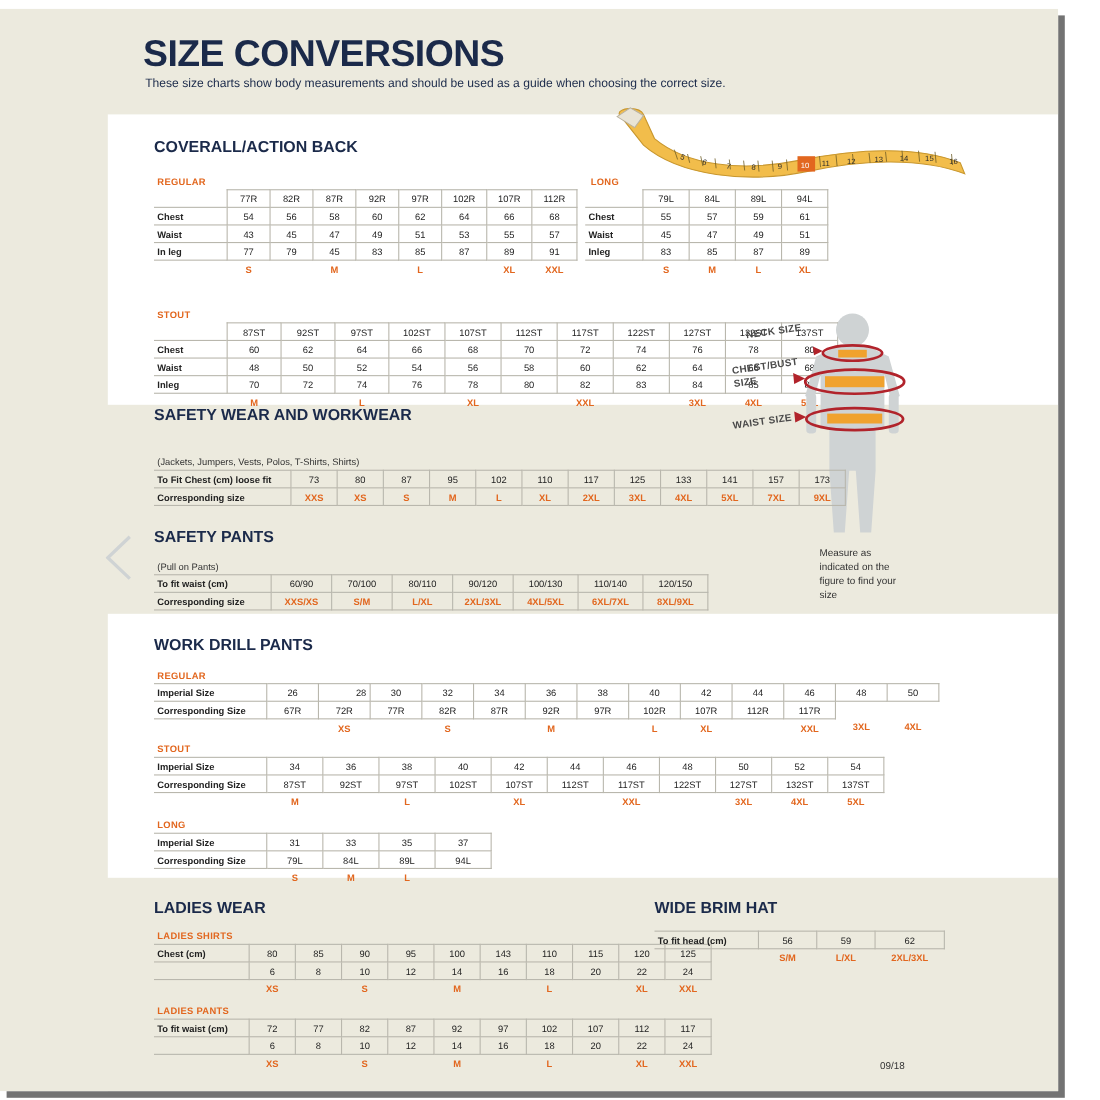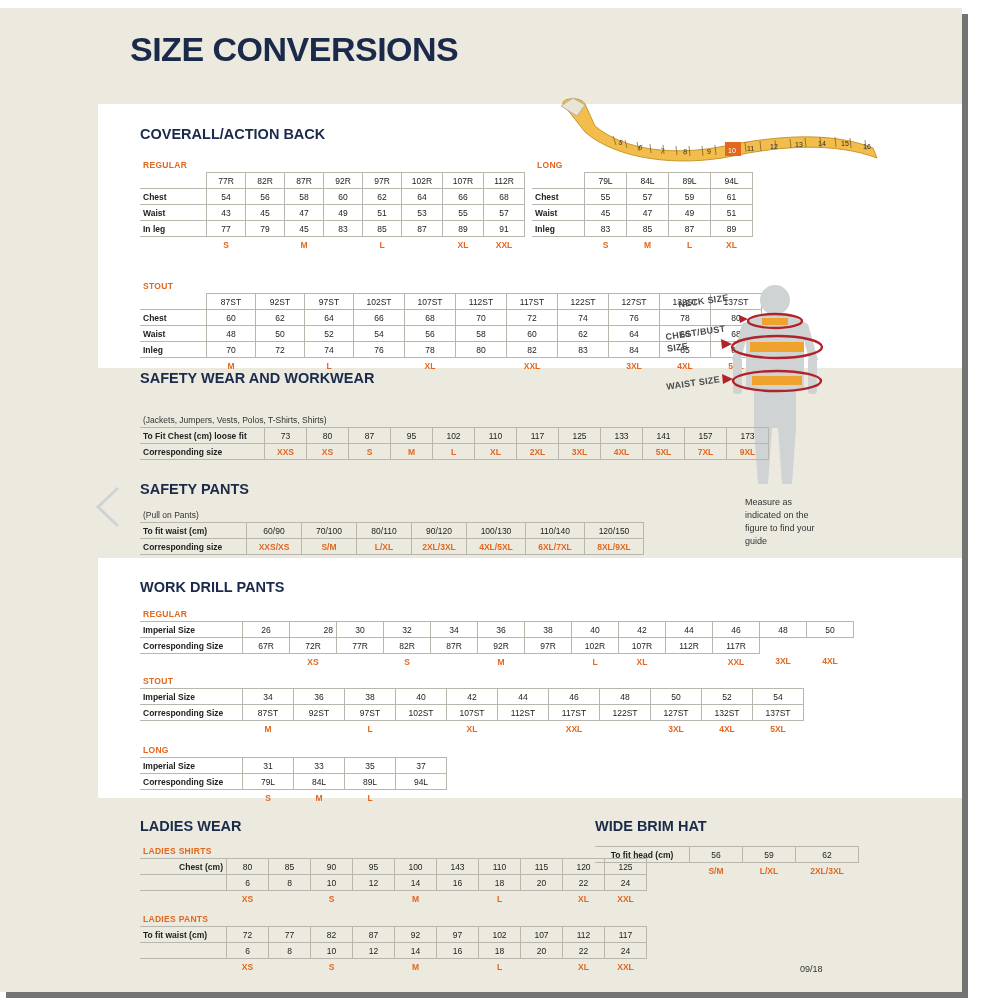--- a/index.html
+++ b/index.html
@@ -43,20 +43,21 @@
   <div class="sheet">
 
     <div class="band bg-top"></div>
     <div class="band bg-mid"></div>
     <div class="band bg-bot"></div>
     <div class="leftband"></div>
 
     <div class="content">
 
       <h1 class="title">SIZE CONVERSIONS</h1>
+      <div class="subtitle">These size charts show body measurements and should be used as a guide when choosing the correct size.</div>
 
       <svg class="tape" style="left:555px;top:88px;" width="330" height="75" viewBox="0 0 330 75">
         <path d="M8,8 C6,2 26,0 30,8 L40,30 C70,55 120,60 170,50 C220,40 275,35 318,52 L322,62 C280,46 225,50 178,60 C125,71 62,64 30,36 Z" fill="#f2bd4b" stroke="#c8972f" stroke-width="1"></path>
         <path d="M6,10 L18,2 L30,9 L22,20 Z" fill="#e9e4d6" stroke="#b9b2a0" stroke-width="1"></path>
         <g font-family="'Liberation Sans',sans-serif" font-size="7" fill="#2a2a2a">
           <text x="63" y="48" transform="rotate(24 63 48)">5</text>
           <text x="83" y="53" transform="rotate(18 83 53)">6</text>
           <text x="105" y="57" transform="rotate(12 105 57)">7</text>
           <text x="128" y="58" transform="rotate(6 128 58)">8</text>
           <text x="152" y="58" transform="rotate(0 152 58)">9</text>
@@ -288,21 +289,21 @@
         </g>
         <g fill="#b1232b">
           <path d="M48,41 l-9,-4 l1,8 z"></path>
           <path d="M32,66 l-11,-5 l1,10 z"></path>
           <path d="M33,101 l-11,-5 l1,10 z"></path>
         </g>
       </svg>
       <div class="annot" style="left:678px;top:288px;transform:rotate(-8deg);">NECK SIZE</div>
       <div class="annot" style="left:666px;top:318px;width:70px;line-height:12px;transform:rotate(-8deg);">CHEST/BUST SIZE</div>
       <div class="annot" style="left:666px;top:370px;transform:rotate(-8deg);">WAIST SIZE</div>
-      <div class="measure-note" style="left:745px;top:488px;width:80px;">Measure as indicated on the figure to find your guide</div>
+      <div class="measure-note" style="left:745px;top:488px;width:80px;">Measure as indicated on the figure to find your size</div>
 
       <div class="section-h" style="left:140px;top:362px;">SAFETY WEAR AND WORKWEAR</div>
       <div class="note" style="left:143px;top:407px;">(Jackets, Jumpers, Vests, Polos, T-Shirts, Shirts)</div>
       <table class="grid" style="left:140px;top:419px;">
         <tbody>
             <tr>
           <td class="lbl" style="width:118px;">To Fit Chest (cm) loose fit</td>
           <td style="width:35px;">73</td>
               <td style="width:35px;">80</td>
           <td style="width:35px;">87</td>
@@ -495,21 +496,21 @@
         </tr>
       </tbody>
         </table>
 
       <div class="section-h" style="left:140px;top:810px;">LADIES WEAR</div>
 
       <div class="orange-label" style="left:143px;top:838px;">LADIES SHIRTS</div>
       <table class="grid" style="left:140px;top:850px;">
         <tbody>
             <tr>
-          <td class="lbl" style="width:80px;text-align:right;">Chest (cm)</td>
+          <td class="lbl" style="width:80px;">Chest (cm)</td>
           <td style="width:35px;">80</td>
               <td style="width:35px;">85</td>
           <td style="width:35px;">90</td>
               <td style="width:35px;">95</td>
           <td style="width:35px;">100</td>
               <td style="width:35px;">143</td>
           <td style="width:35px;">110</td>
               <td style="width:35px;">115</td>
           <td style="width:35px;">120</td>
               <td style="width:35px;">125</td>
@@ -585,21 +586,21 @@
           <td>XL</td>
               <td>XXL</td>
         </tr>
       </tbody>
         </table>
 
       <div class="section-h" style="left:595px;top:810px;">WIDE BRIM HAT</div>
       <table class="grid" style="left:595px;top:838px;">
         <tbody>
             <tr>
-          <td class="lbl" style="width:88px;text-align:center;">To fit head (cm)</td>
+          <td class="lbl" style="width:88px;">To fit head (cm)</td>
           <td style="width:46px;">56</td>
           <td style="width:46px;">59</td>
           <td style="width:56px;">62</td>
         </tr>
         <tr class="sizes">
           <td class="lbl nb"></td>
           <td>S/M</td>
           <td>L/XL</td>
           <td>2XL/3XL</td>
         </tr>

